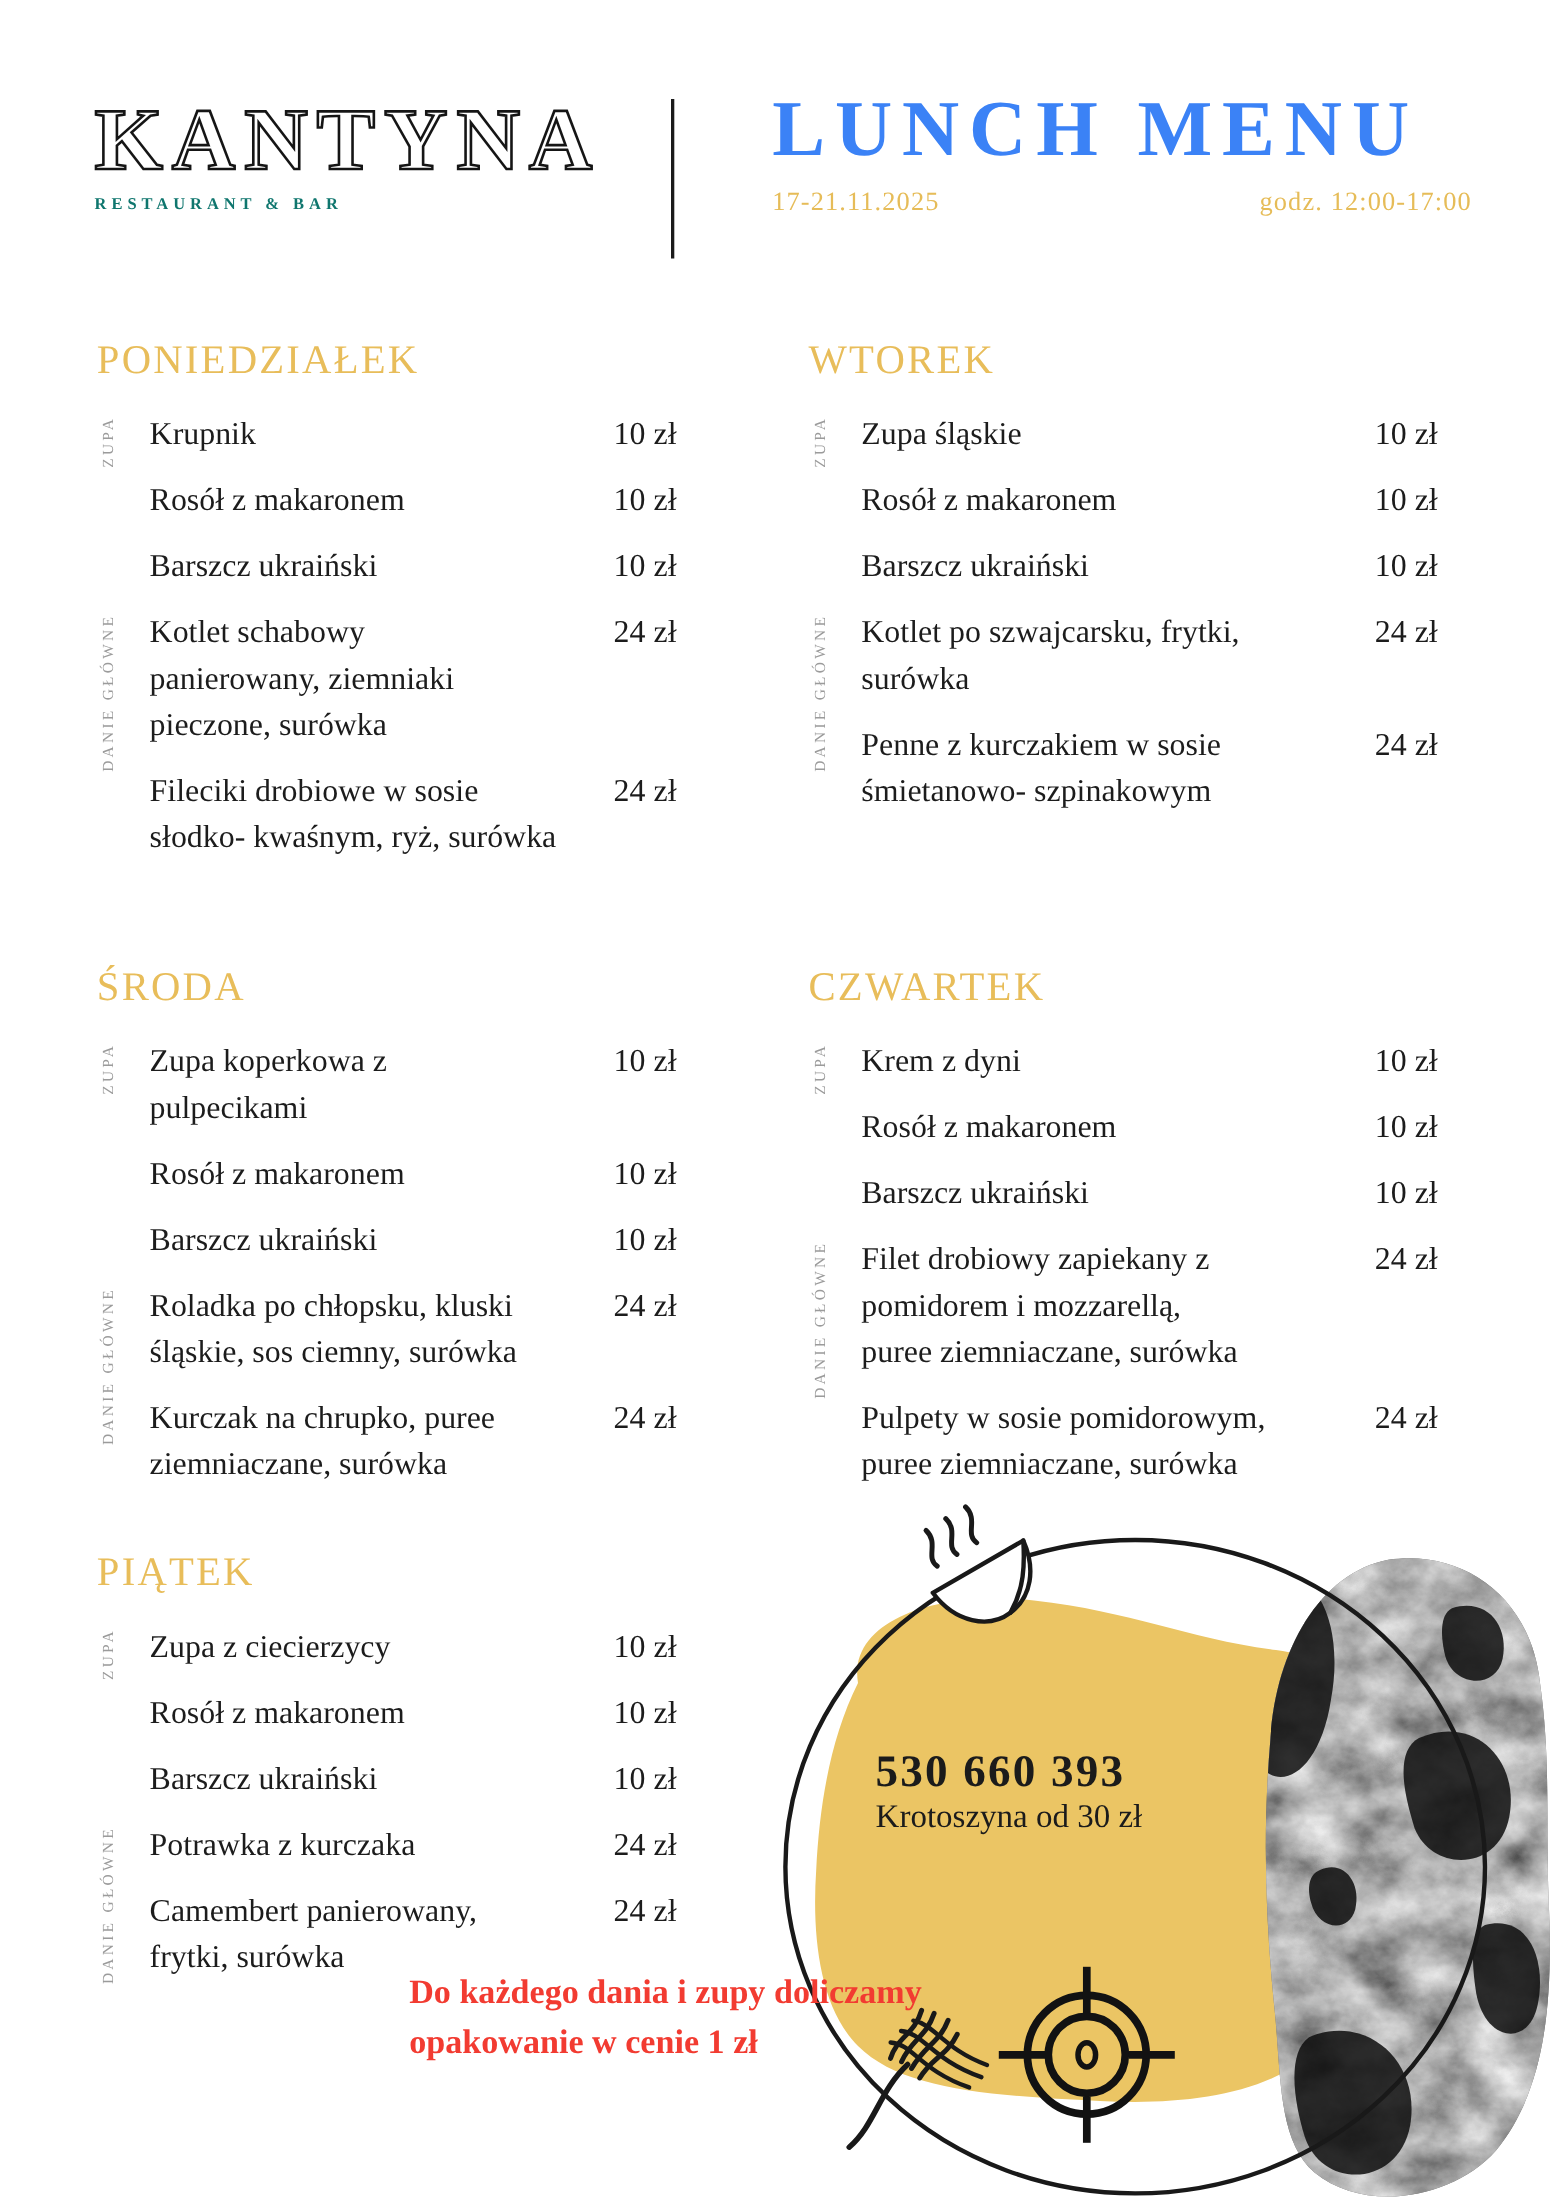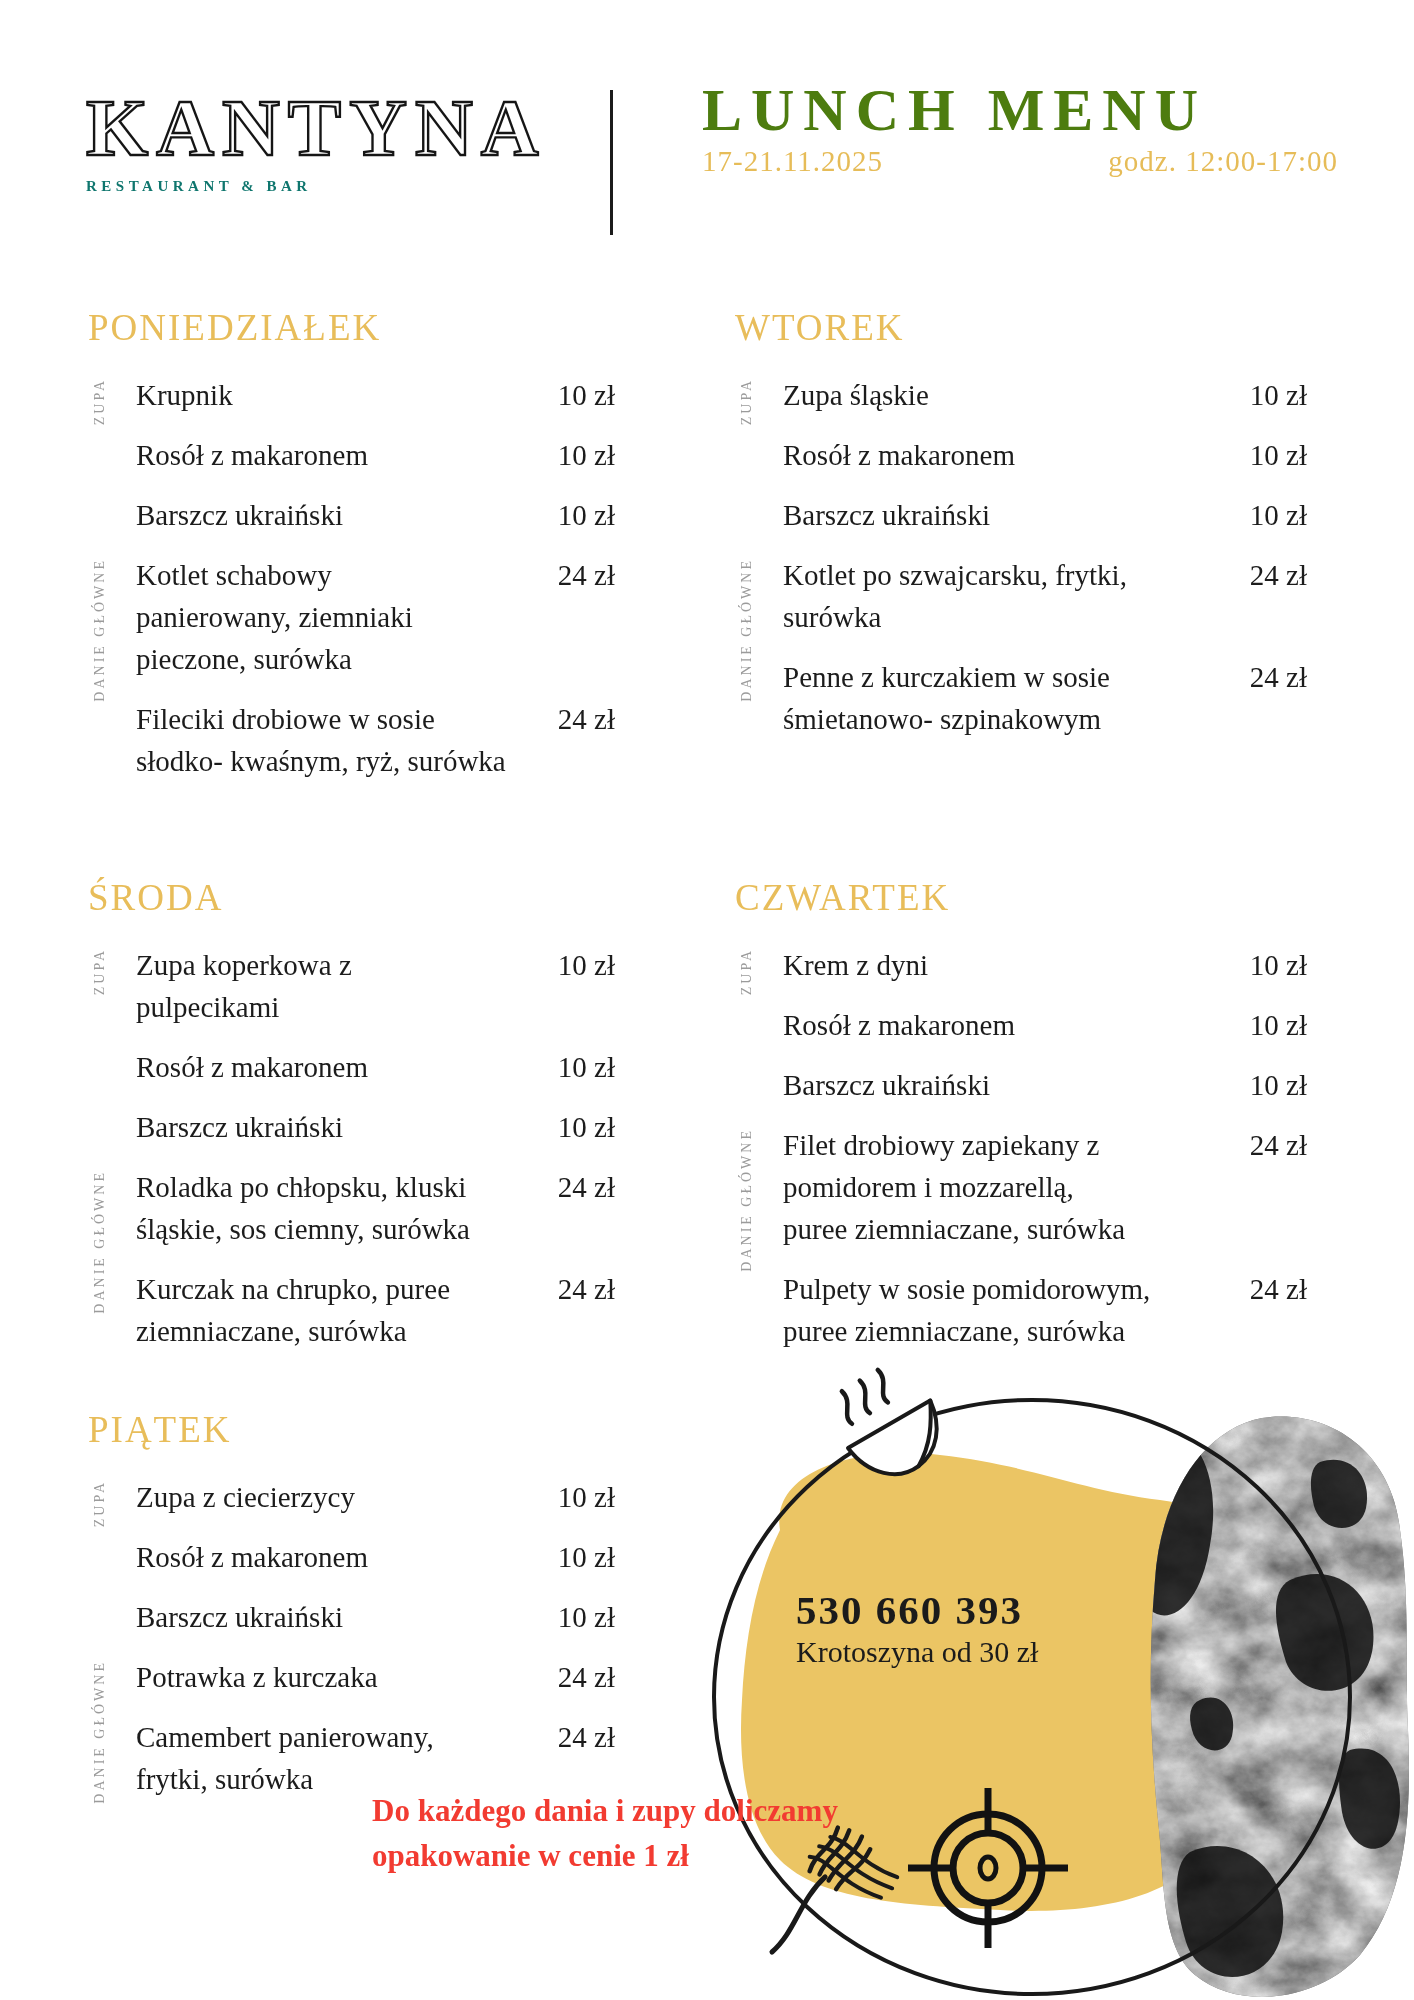--- a/index.html
+++ b/index.html
@@ -17,25 +17,25 @@
     .logo-word{color:#ffffff; -webkit-text-stroke:2.4px #151515;}
   }
   .logo-sub{
     margin-top:10px; font-size:15px; font-weight:700; letter-spacing:4.5px; color:#0f766e;
   }
   .header-divider{
     position:absolute; left:610px; top:90px; width:3px; height:145px; background:#1b1b1b;
   }
   .title-block{position:absolute; left:702px; top:76px; width:640px;}
   .main-title{
-    margin:0; font-size:60px; line-height:1.15; font-weight:800; letter-spacing:9px; color:#4d7c0f; white-space:nowrap;
+    margin:0; font-size:72px; line-height:1.15; font-weight:800; letter-spacing:9px; color:#3b82f6; white-space:nowrap;
   }
   .date-row{
-    display:flex; justify-content:space-between; margin-top:0; padding-right:4px;
-    color:#E6BC58; font-size:29px; font-weight:500; letter-spacing:1px;
+    display:flex; justify-content:space-between; margin-top:12px; padding-right:4px;
+    color:#E6BC58; font-size:24px; font-weight:500; letter-spacing:1px;
   }
   
   .day{position:absolute;}
   .day-title{
     margin:0 0 24px 0; font-size:37px; line-height:44px; font-weight:500;
     letter-spacing:2px; color:#E8BD5A;
   }
   .group{position:relative; padding-left:48px;}
   .group.mains{margin-top:6px;}
   .vlabel{

